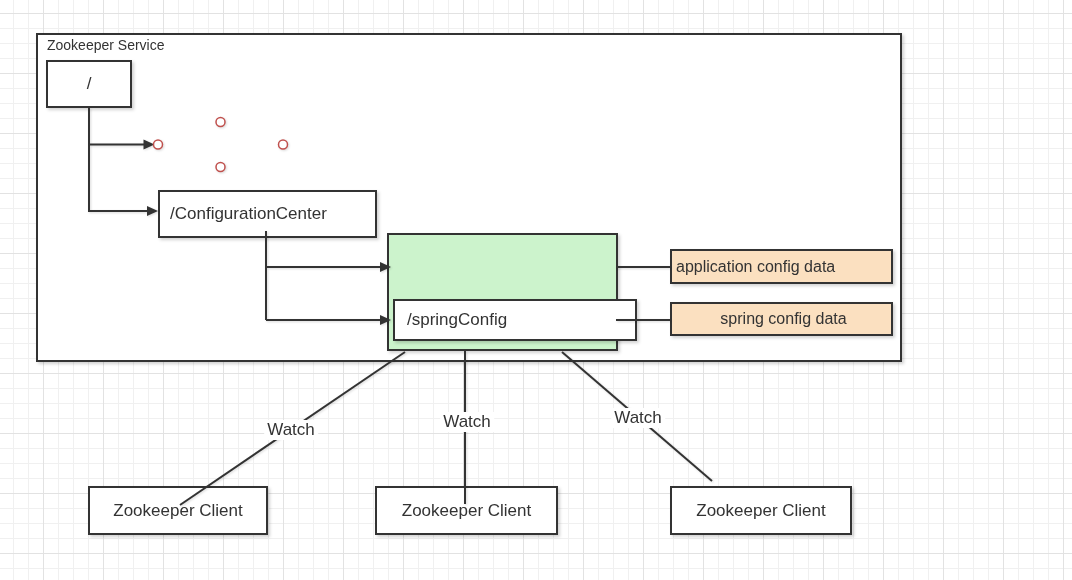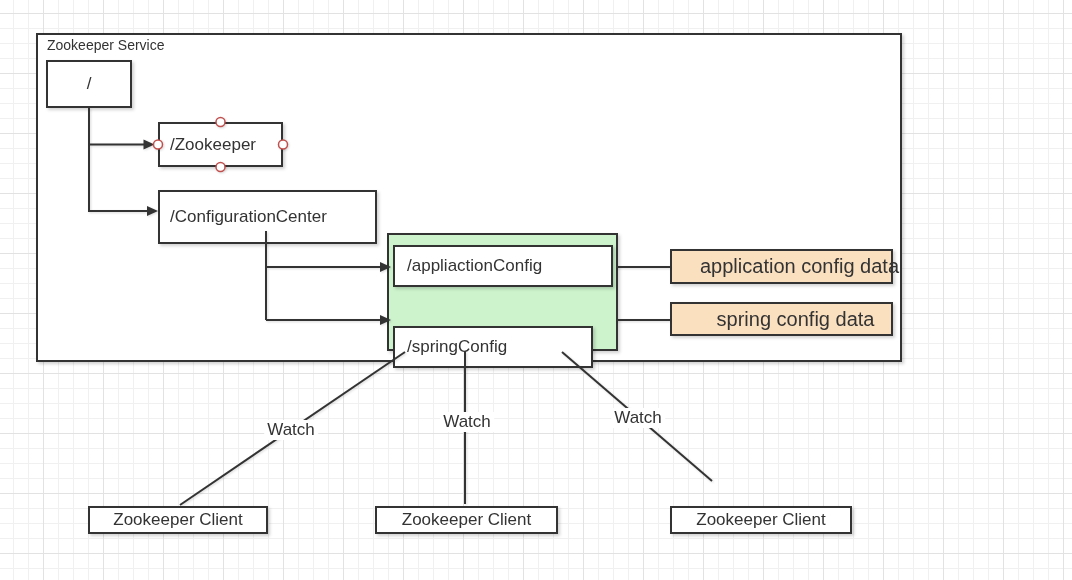--- a/index.html
+++ b/index.html
@@ -27,28 +27,28 @@
   }
   .box{
     position:absolute;border:2px solid var(--stroke);background:#ffffff;
     box-shadow:2px 2px 3px rgba(0,0,0,0.18);
     display:flex;align-items:center;font-size:17px;white-space:nowrap;
   }
   .service-box{left:36px;top:33px;width:866px;height:329px;z-index:1;align-items:flex-start;}
   .service-title{position:absolute;left:9px;top:2px;font-size:14px;}
   .node-root{left:46px;top:60px;width:86px;height:48px;z-index:2;justify-content:center;}
   .node-zookeeper{left:158px;top:122px;width:125px;height:45px;z-index:2;padding-left:10px;}
-  .node-configcenter{left:158px;top:190px;width:219px;height:54px;z-index:2;padding-left:10px;}
+  .node-configcenter{left:158px;top:190px;width:219px;height:48px;z-index:2;padding-left:10px;}
   .green-box{left:387px;top:233px;width:231px;height:118px;z-index:2;background:var(--green-fill);}
   .node-app{left:393px;top:245px;width:220px;height:42px;z-index:3;padding-left:12px;}
-  .node-spring{left:393px;top:299px;width:200px;height:42px;z-index:3;padding-left:12px;margin-top:27px;}
-  .orange-box{background:var(--orange-fill);font-size:20px;padding-left:28px;z-index:2;}
+  .node-spring{left:393px;top:299px;width:244px;height:42px;z-index:3;padding-left:12px;}
+  .orange-box{background:var(--orange-fill);font-size:16px;padding-left:4px;z-index:2;}
   .orange-app{left:670px;top:249px;width:223px;height:35px;}
   .orange-spring{left:670px;top:302px;width:223px;height:34px;justify-content:center;}
-  .client{width:182px;height:28px;top:506px;z-index:2;justify-content:center;}
+  .client{width:182px;height:49px;top:486px;z-index:2;justify-content:center;}
   .client-1{left:88px;width:180px;}
   .client-2{left:375px;width:183px;}
   .client-3{left:670px;}
   .wires{position:absolute;left:0;top:0;width:1072px;height:580px;z-index:4;pointer-events:none;
          filter:drop-shadow(1px 1px 1px rgba(0,0,0,0.15));}
   .wires path{stroke:var(--stroke);stroke-width:2;fill:none;}
   .wires polygon{fill:var(--stroke);stroke:none;}
   .wires circle{fill:#ffffff;stroke:var(--handle-stroke);stroke-width:1.5;}
   .watch-label{
     position:absolute;z-index:5;transform:translate(-50%,-50%);
@@ -61,31 +61,25 @@
 
 <div class="canvas">
 
   <div class="box service-box">
     <div class="service-title">Zookeeper Service</div>
   </div>
 
   <div class="box node-root">
     <span>/</span>
   </div>
-  <div class="box node-zookeeper">
-    <span>/Zookeeper</span>
-  </div>
   <div class="box node-configcenter">
     <span>/ConfigurationCenter</span>
   </div>
 
   <div class="box green-box"></div>
-  <div class="box node-app">
-    <span>/appliactionConfig</span>
-  </div>
   <div class="box node-spring">
     <span>/springConfig</span>
   </div>
 
   <div class="box orange-box orange-app">
     <span>application config data</span>
   </div>
   <div class="box orange-box orange-spring">
     <span>spring config data</span>
   </div>

